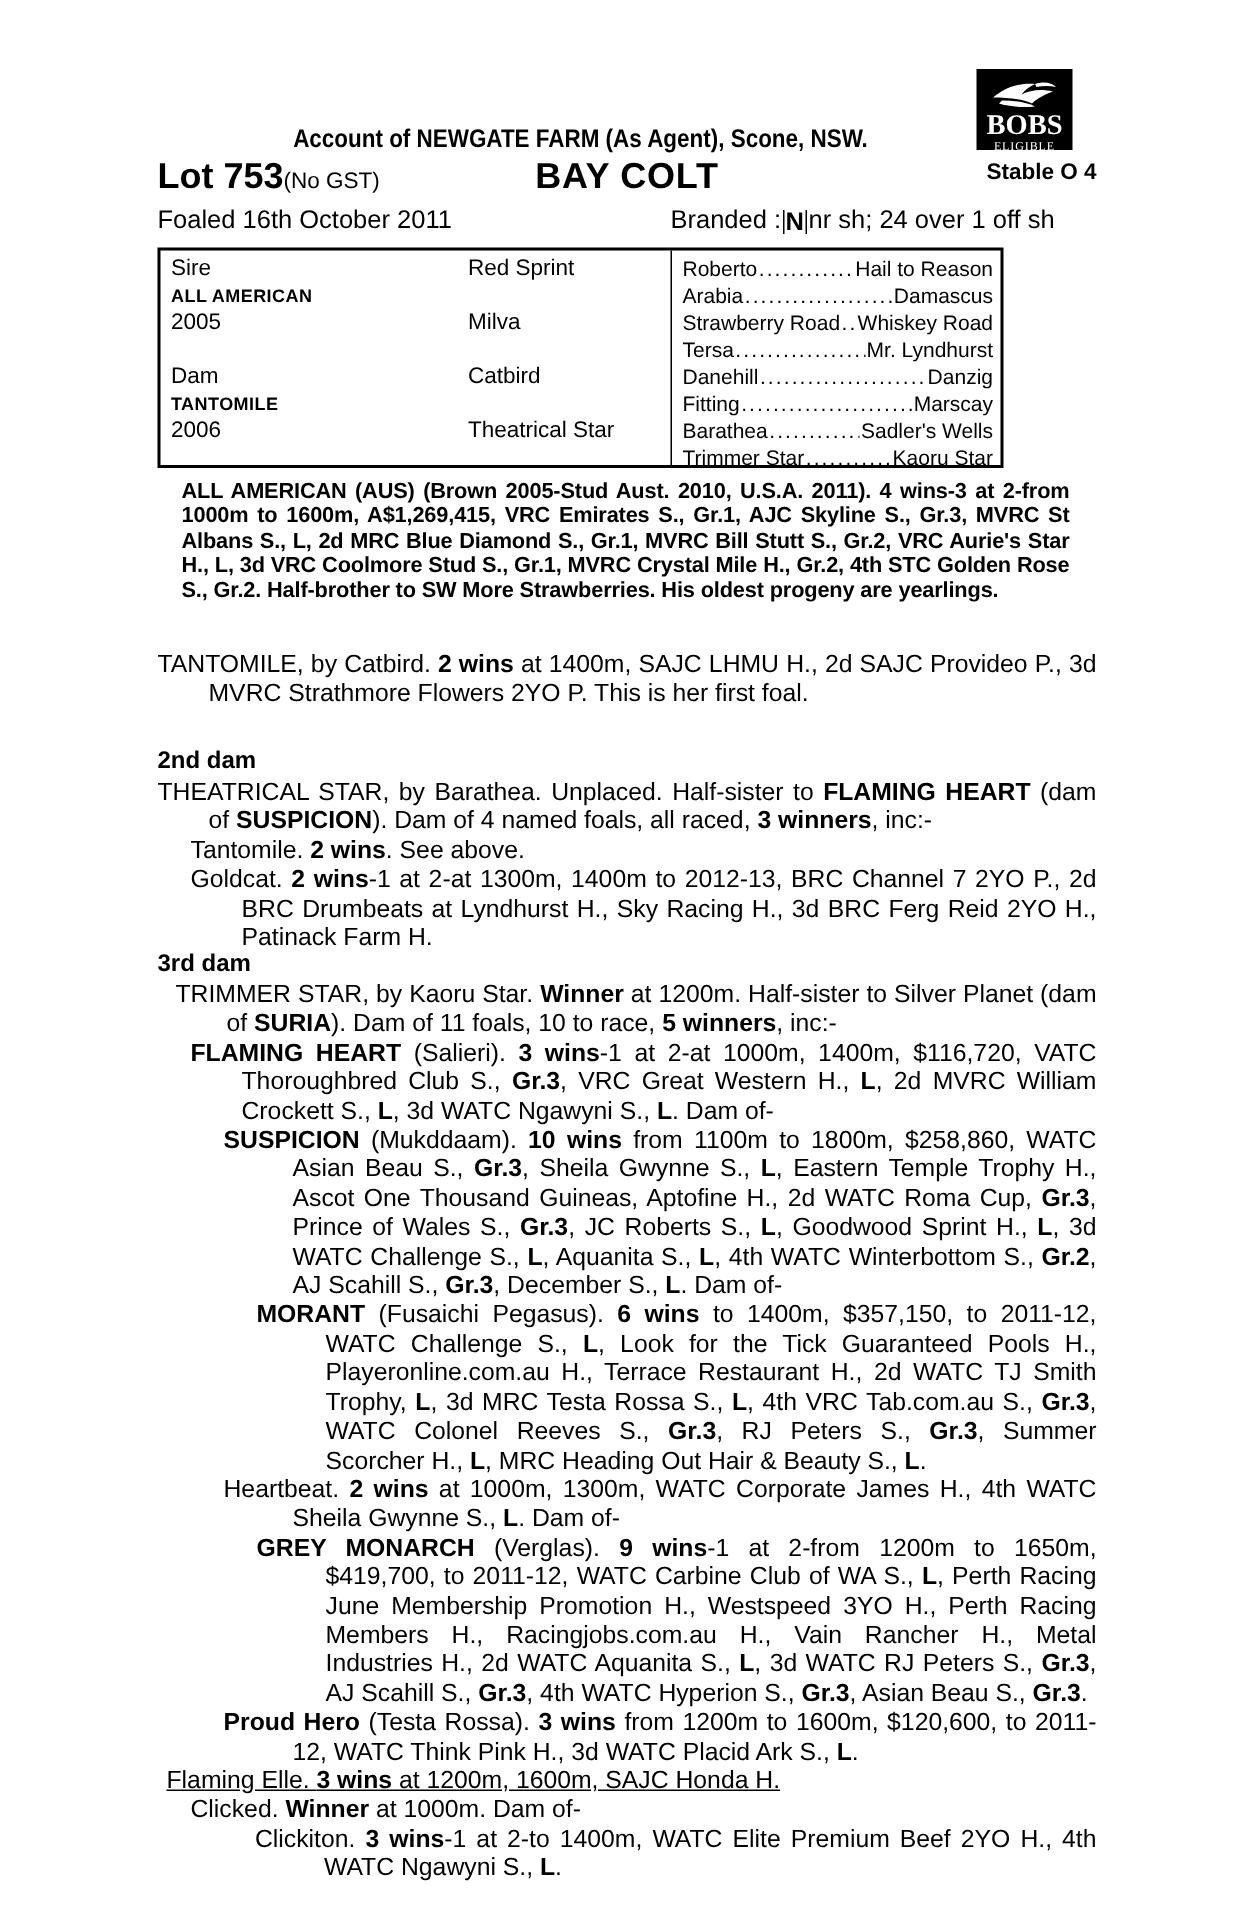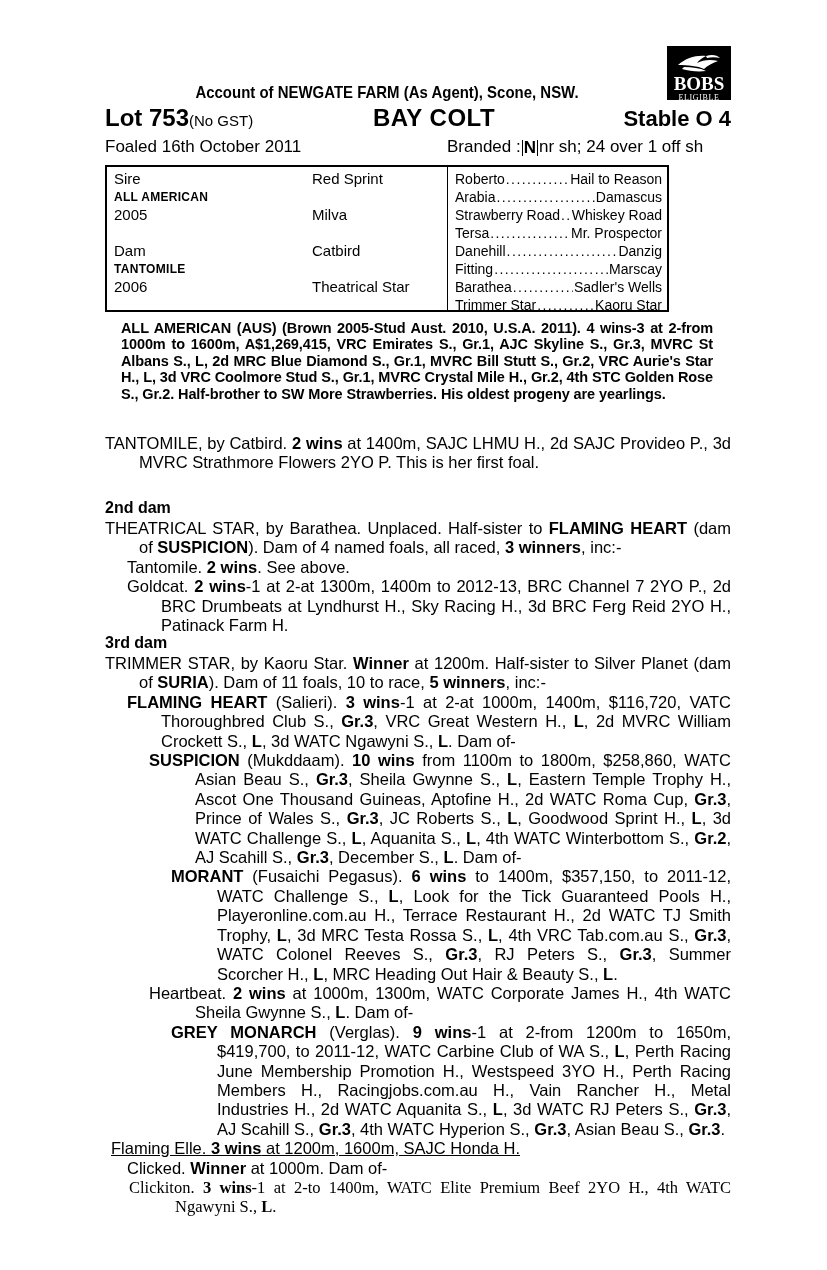--- a/index.html
+++ b/index.html
@@ -21,21 +21,21 @@
   .content {
     position: absolute;
     left: 105px;
     top: 0;
     width: 626px;
   }
 
   
   .bobs-logo {
     position: absolute;
-    right: 0px;
+    right: 16px;
     top: 46px;
     width: 64px;
     height: 54px;
     background: #000000;
     color: #ffffff;
     text-align: center;
     font-family: "Liberation Serif", serif;
   }
   .bobs-bird {
     position: absolute;
@@ -91,33 +91,33 @@
     font-size: 24px;
     font-weight: bold;
     white-space: nowrap;
   }
   .lot-gst {
     font-size: 15px;
     font-weight: normal;
   }
   .colour-sex {
     position: absolute;
-    left: 16px;
+    left: 0;
     top: 0;
     width: 626px;
     text-align: center;
     font-size: 24px;
     font-weight: bold;
     letter-spacing: 0.5px;
   }
   .stable {
     position: absolute;
     right: 0;
     top: 2px;
-    font-size: 22px;
+    font-size: 15px;
     font-weight: bold;
     white-space: nowrap;
   }
 
   .foaled-row {
     position: absolute;
     left: 0;
     top: 137px;
     width: 626px;
     height: 24px;
@@ -323,21 +323,21 @@
               <span class="rname">Damascus</span>
             </div>
             <div class="ped-leader">
               <span class="lname">Strawberry Road</span>
               <span class="dots">..........................................................................................</span>
               <span class="rname">Whiskey Road</span>
             </div>
             <div class="ped-leader">
               <span class="lname">Tersa</span>
               <span class="dots">..........................................................................................</span>
-              <span class="rname">Mr. Prospector</span>
+              <span class="rname">Mr. Lyndhurst</span>
             </div>
             <div class="ped-leader">
               <span class="lname">Danehill</span>
               <span class="dots">..........................................................................................</span>
               <span class="rname">Danzig</span>
             </div>
             <div class="ped-leader">
               <span class="lname">Fitting</span>
               <span class="dots">..........................................................................................</span>
               <span class="rname">Marscay</span>
@@ -363,26 +363,27 @@
           <div class="p" style="margin-left: 0px; padding-left: 34px; text-indent: -34px;"><span>TANTOMILE, by Catbird. </span><span class="nb">2 wins</span><span> at 1400m, SAJC LHMU H., 2d SAJC Provideo P., 3d MVRC Strathmore Flowers 2YO P. This is her first foal.</span></div>
         </div>
         <div class="damsec" style="position: absolute; top: 498px; left: 0px;">
           <div class="dam-head">2nd dam</div>
           <div class="p" style="margin-left: 0px; padding-left: 34px; text-indent: -34px;"><span>THEATRICAL STAR, by Barathea. Unplaced. Half-sister to </span><span class="nb">FLAMING HEART</span><span> (dam of </span><span class="nb">SUSPICION</span><span>). Dam of 4 named foals, all raced, </span><span class="nb">3 winners</span><span>, inc:-</span></div>
           <div class="p" style="margin-left: 22px; padding-left: 34px; text-indent: -34px;"><span>Tantomile. </span><span class="nb">2 wins</span><span>. See above.</span></div>
           <div class="p" style="margin-left: 22px; padding-left: 34px; text-indent: -34px;"><span>Goldcat. </span><span class="nb">2 wins</span><span>-1 at 2-at 1300m, 1400m to 2012-13, BRC Channel 7 2YO P., 2d BRC Drumbeats at Lyndhurst H., Sky Racing H., 3d BRC Ferg Reid 2YO H., Patinack Farm H.</span></div>
         </div>
         <div class="damsec" style="position: absolute; top: 633px; left: 0px;">
           <div class="dam-head">3rd dam</div>
-          <div class="p" style="margin-left: 0px; padding-left: 34px; text-indent: -34px;"><span>TRIMMER STAR, by Kaoru Star. </span><span class="nb">Winner</span><span> at 1200m. Half-sister to Silver Planet (dam of </span><span class="nb">SURIA</span><span>). Dam of 11 foals, 10 to race, </span><span class="nb">5 winners</span><span>, inc:-</span></div>
+          <div class="p" style="margin-left: 12px; padding-left: 34px; text-indent: -34px;"><span>TRIMMER STAR, by Kaoru Star. </span><span class="nb">Winner</span><span> at 1200m. Half-sister to Silver Planet (dam of </span><span class="nb">SURIA</span><span>). Dam of 11 foals, 10 to race, </span><span class="nb">5 winners</span><span>, inc:-</span></div>
           <div class="p" style="margin-left: 22px; padding-left: 34px; text-indent: -34px;"><span class="nb">FLAMING HEART</span><span> (Salieri). </span><span class="nb">3 wins</span><span>-1 at 2-at 1000m, 1400m, $116,720, VATC Thoroughbred Club S., </span><span class="nb">Gr.3</span><span>, VRC Great Western H., </span><span class="nb">L</span><span>, 2d MVRC William Crockett S., </span><span class="nb">L</span><span>, 3d WATC Ngawyni S., </span><span class="nb">L</span><span>. Dam of-</span></div>
           <div class="p" style="margin-left: 44px; padding-left: 46px; text-indent: -46px;"><span class="nb">SUSPICION</span><span> (Mukddaam). </span><span class="nb">10 wins</span><span> from 1100m to 1800m, $258,860, WATC Asian Beau S., </span><span class="nb">Gr.3</span><span>, Sheila Gwynne S., </span><span class="nb">L</span><span>, Eastern Temple Trophy H., Ascot One Thousand Guineas, Aptofine H., 2d WATC Roma Cup, </span><span class="nb">Gr.3</span><span>, Prince of Wales S., </span><span class="nb">Gr.3</span><span>, JC Roberts S., </span><span class="nb">L</span><span>, Goodwood Sprint H., </span><span class="nb">L</span><span>, 3d WATC Challenge S., </span><span class="nb">L</span><span>, Aquanita S., </span><span class="nb">L</span><span>, 4th WATC Winterbottom S., </span><span class="nb">Gr.2</span><span>, AJ Scahill S., </span><span class="nb">Gr.3</span><span>, December S., </span><span class="nb">L</span><span>. Dam of-</span></div>
           <div class="p" style="margin-left: 66px; padding-left: 46px; text-indent: -46px;"><span class="nb">MORANT</span><span> (Fusaichi Pegasus). </span><span class="nb">6 wins</span><span> to 1400m, $357,150, to 2011-12, WATC Challenge S., </span><span class="nb">L</span><span>, Look for the Tick Guaranteed Pools H., Playeronline.com.au H., Terrace Restaurant H., 2d WATC TJ Smith Trophy, </span><span class="nb">L</span><span>, 3d MRC Testa Rossa S., </span><span class="nb">L</span><span>, 4th VRC Tab.com.au S., </span><span class="nb">Gr.3</span><span>, WATC Colonel Reeves S., </span><span class="nb">Gr.3</span><span>, RJ Peters S., </span><span class="nb">Gr.3</span><span>, Summer Scorcher H., </span><span class="nb">L</span><span>, MRC Heading Out Hair &amp; Beauty S., </span><span class="nb">L</span><span>.</span></div>
           <div class="p" style="margin-left: 44px; padding-left: 46px; text-indent: -46px;"><span>Heartbeat. </span><span class="nb">2 wins</span><span> at 1000m, 1300m, WATC Corporate James H., 4th WATC Sheila Gwynne S., </span><span class="nb">L</span><span>. Dam of-</span></div>
           <div class="p" style="margin-left: 66px; padding-left: 46px; text-indent: -46px;"><span class="nb">GREY MONARCH</span><span> (Verglas). </span><span class="nb">9 wins</span><span>-1 at 2-from 1200m to 1650m, $419,700, to 2011-12, WATC Carbine Club of WA S., </span><span class="nb">L</span><span>, Perth Racing June Membership Promotion H., Westspeed 3YO H., Perth Racing Members H., Racingjobs.com.au H., Vain Rancher H., Metal Industries H., 2d WATC Aquanita S., </span><span class="nb">L</span><span>, 3d WATC RJ Peters S., </span><span class="nb">Gr.3</span><span>, AJ Scahill S., </span><span class="nb">Gr.3</span><span>, 4th WATC Hyperion S., </span><span class="nb">Gr.3</span><span>, Asian Beau S., </span><span class="nb">Gr.3</span><span>.</span></div>
+          <div class="p" style="margin-left: 44px; padding-left: 46px; text-indent: -46px;"><span class="nb">Proud Hero</span><span> (Testa Rossa). </span><span class="nb">3 wins</span><span> from 1200m to 1600m, $120,600, to 2011-12, WATC Think Pink H., 3d WATC Placid Ark S., </span><span class="nb">L</span><span>.</span></div>
           <div class="p" style="margin-left: 6px; padding-left: 34px; text-indent: -34px; text-decoration: underline;"><span>Flaming Elle. </span><span class="nb">3 wins</span><span> at 1200m, 1600m, SAJC Honda H.</span></div>
           <div class="p" style="margin-left: 22px; padding-left: 34px; text-indent: -34px;"><span>Clicked. </span><span class="nb">Winner</span><span> at 1000m. Dam of-</span></div>
-          <div class="p" style="margin-left: 24px; padding-left: 46px; text-indent: -46px; font-family: Liberation Serif, serif;"><span>Clickiton. </span><span class="nb">3 wins</span><span>-1 at 2-to 1400m, WATC Elite Premium Beef 2YO H., 4th WATC Ngawyni S., </span><span class="nb">L</span><span>.</span></div>
+          <div class="p" style="margin-left: 65px; padding-left: 46px; text-indent: -46px;"><span>Clickiton. </span><span class="nb">3 wins</span><span>-1 at 2-to 1400m, WATC Elite Premium Beef 2YO H., 4th WATC Ngawyni S., </span><span class="nb">L</span><span>.</span></div>
         </div>
       </div>
 
   </div>
 </div>
 
 </body></html>

